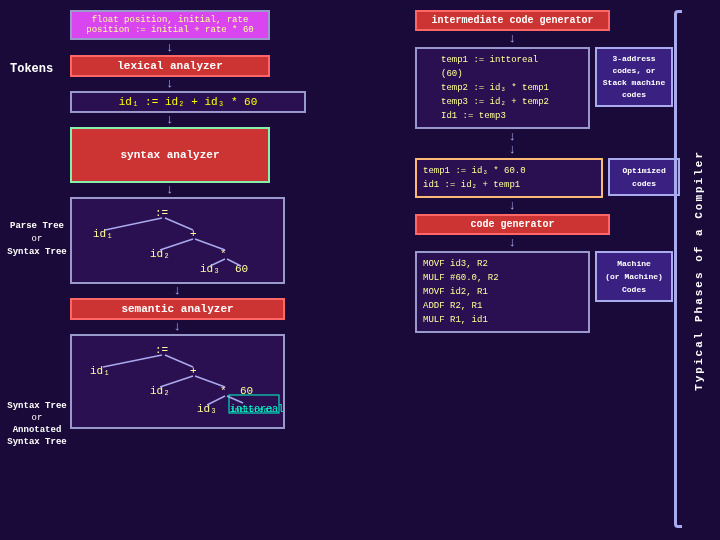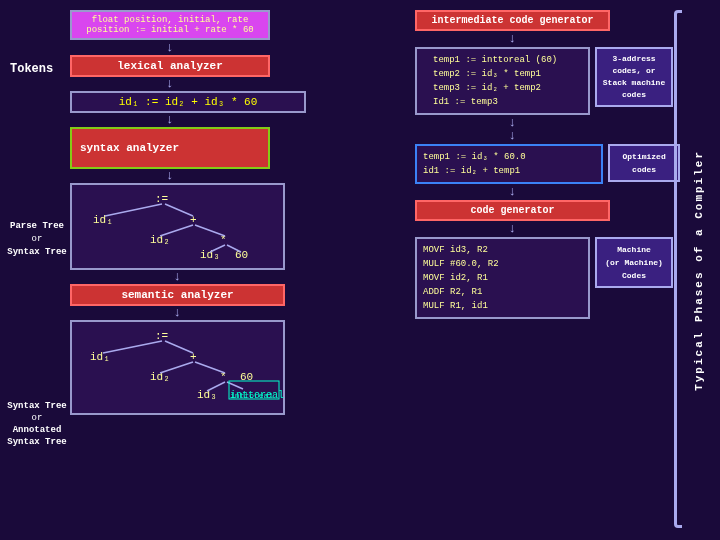--- a/index.html
+++ b/index.html
@@ -38,21 +38,21 @@
     <div style="margin-left:65px; width:200px; text-align:center; color:#aaaaee; font-size:13px; line-height:10px; margin-bottom:2px;">↓</div>
 
     <div style="margin-left:65px; width:200px; background:#cc3333; border:2px solid #ff6666; padding:3px 8px; color:white; font-size:11px; font-weight:bold; text-align:center; margin-bottom:2px;">lexical analyzer</div>
 
     <div style="margin-left:65px; width:200px; text-align:center; color:#aaaaee; font-size:13px; line-height:10px; margin-bottom:2px;">↓</div>
 
     <div style="margin-left:65px; width:236px; background:#2a1050; border:2px solid #9999cc; padding:3px 6px; color:#ffff00; font-size:11px; text-align:center; margin-bottom:2px;">id₁ := id₂ + id₃ * 60</div>
 
     <div style="margin-left:65px; width:200px; text-align:center; color:#aaaaee; font-size:13px; line-height:10px; margin-bottom:2px;">↓</div>
 
-    <div style="margin-left:65px; width:200px; background:#cc3333; border:2px solid #84cc16; padding:13px 8px; color:white; font-size:11px; font-weight:bold; text-align:left; margin-bottom:2px;">syntax analyzer</div>
+    <div style="margin-left:65px; width:200px; background:#cc3333; border:2px solid #86efac; padding:20px 8px; color:white; font-size:11px; font-weight:bold; text-align:center; margin-bottom:2px;">syntax analyzer</div>
 
     <div style="margin-left:65px; width:200px; text-align:center; color:#aaaaee; font-size:13px; line-height:10px; margin-bottom:2px;">↓</div>
 
     <div style="position:absolute; left:2px; top:210px; color:white; font-size:9px; font-weight:bold; text-align:center; width:60px; line-height:13px;">
       <span>Parse Tree</span><br>
       <span style="font-weight:normal;">or</span><br>
       <span>Syntax Tree</span>
     </div>
 
     <div style="margin-left:65px; width:215px; background:#2a1050; border:2px solid #9999cc; padding:3px; margin-bottom:2px;">
@@ -119,41 +119,41 @@
     </div>
   </div>
 
   <div style="position:absolute; right:40px; top:10px; width:265px;">
 
     <div style="width:195px; margin-left:0; background:#cc3333; border:2px solid #ff6666; padding:3px 8px; color:white; font-size:10px; font-weight:bold; text-align:center; margin-bottom:3px;">intermediate code generator</div>
 
     <div style="width:195px; text-align:center; color:#aaaaee; font-size:13px; line-height:10px; margin-bottom:3px;">↓</div>
 
     <div style="display:flex; align-items:flex-start; gap:5px; margin-bottom:3px;">
-      <div style="width:175px; background:#2a1050; border:2px solid #9999cc; padding:4px 16px; color:#ffff99; font-size:9px; font-family:'Courier New',monospace; line-height:14px;">
+      <div style="width:175px; background:#2a1050; border:2px solid #9999cc; padding:4px 24px; color:#ffff99; font-size:9px; font-family:'Courier New',monospace; line-height:14px;">
         <div>temp1 := inttoreal (60)</div>
         <div>temp2 := id₃ * temp1</div>
         <div>temp3 := id₂ + temp2</div>
         <div>Id1     := temp3</div>
       </div>
       <div style="width:78px; background:#3a2080; border:2px solid #aaaaee; padding:4px 4px; color:white; font-size:8px; font-weight:bold; text-align:center; line-height:12px;">
         <div>3-address</div>
         <div>codes, or</div>
         <div>Stack machine</div>
         <div>codes</div>
       </div>
     </div>
 
     <div style="width:195px; text-align:center; color:#aaaaee; font-size:13px; line-height:10px; margin-bottom:3px;">↓</div>
 
 
     <div style="width:195px; text-align:center; color:#aaaaee; font-size:13px; line-height:10px; margin-bottom:3px;">↓</div>
 
     <div style="display:flex; align-items:flex-start; gap:5px; margin-bottom:3px;">
-      <div style="width:206px; background:#2a1050; border:2px solid #3b82f6; padding:4px 6px; color:#ffff99; font-size:9px; font-family:'Courier New',monospace; line-height:14px;">
+      <div style="width:206px; background:#2a1050; border:2px solid #fdba74; padding:4px 6px; color:#ffff99; font-size:9px; font-family:'Courier New',monospace; line-height:14px;">
         <div>temp1 := id₃ * 60.0</div>
         <div>id1    := id₂ + temp1</div>
       </div>
       <div style="width:78px; background:#3a2080; border:2px solid #aaaaee; padding:4px 4px; color:white; font-size:8px; font-weight:bold; text-align:center; line-height:13px;">
         <div>Optimized codes</div>
       </div>
     </div>
 
     <div style="width:195px; text-align:center; color:#aaaaee; font-size:13px; line-height:10px; margin-bottom:3px;">↓</div>
 

